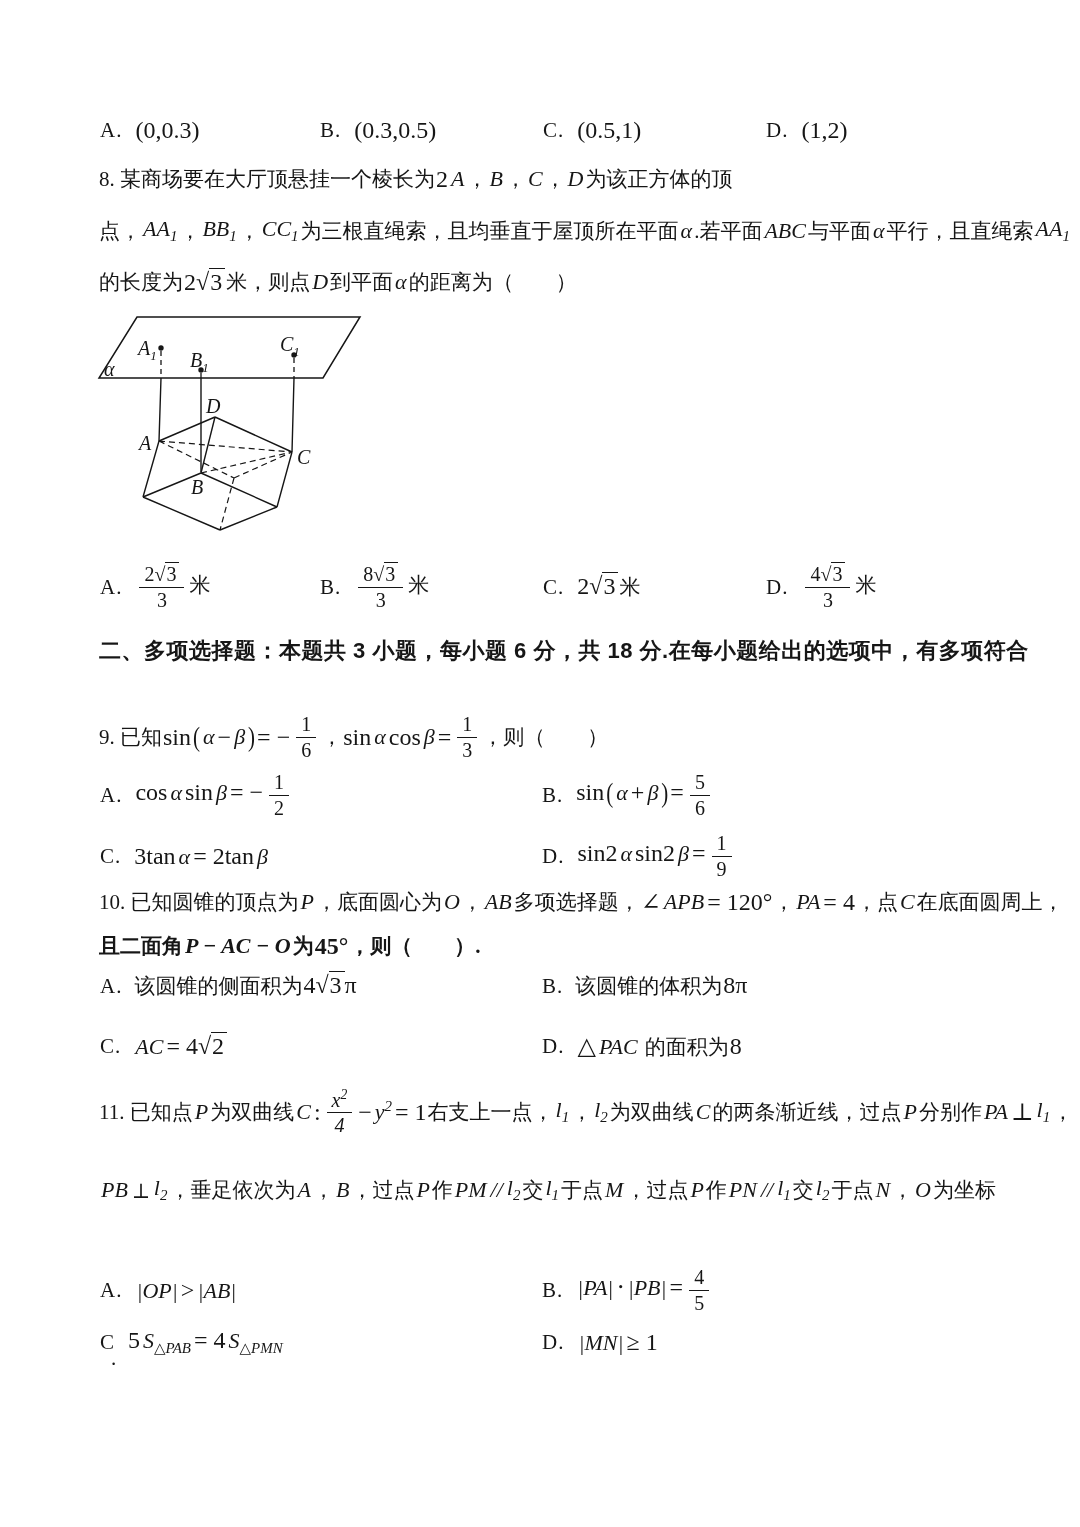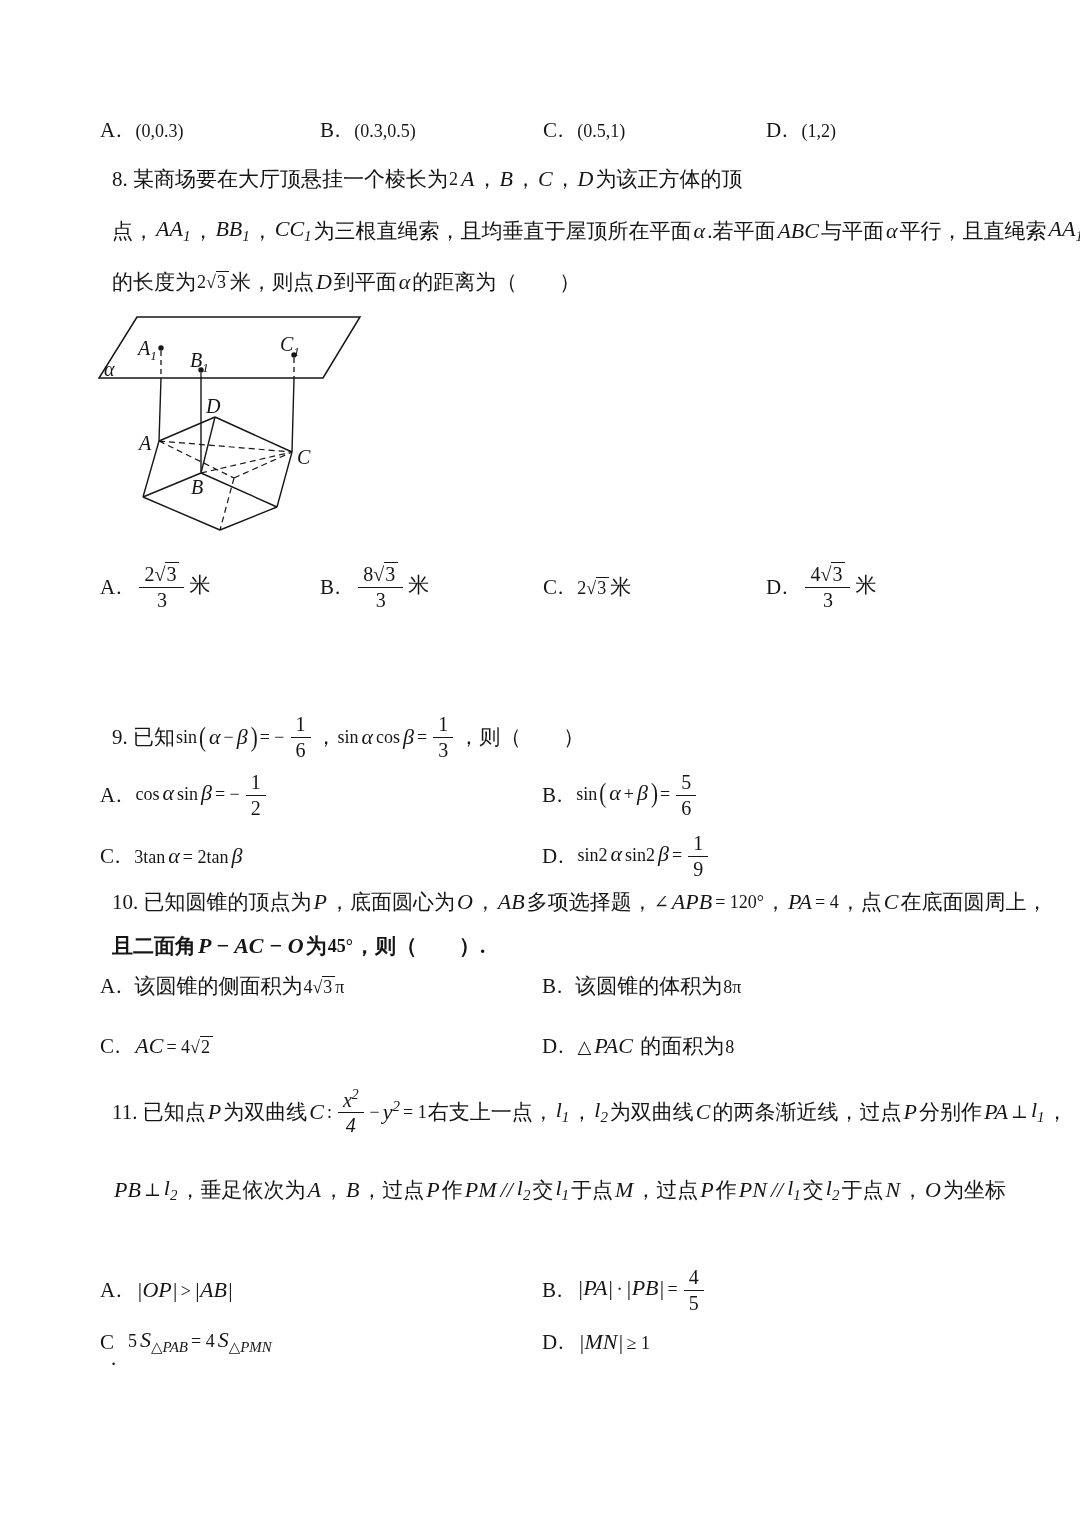--- a/index.html
+++ b/index.html
@@ -1,25 +1,25 @@
 <!DOCTYPE html>
 <html lang="zh"><head>
 <meta charset="utf-8">
 <style>
   html,body{margin:0;padding:0;background:#888;}
   #page{position:relative;width:1080px;height:1527px;background:#ffffff;color:#161616;
         font-family:"Liberation Serif","DejaVu Serif",serif;overflow:hidden;}
-  .line{position:absolute;left:112px;display:flex;align-items:center;white-space:nowrap;font-size:21px;}
+  .line{position:absolute;left:99px;display:flex;align-items:center;white-space:nowrap;font-size:21px;}
   .row{position:absolute;left:97px;width:940px;}
   .opt{position:absolute;top:0;display:flex;align-items:center;height:100%;white-space:nowrap;font-size:21px;}
   .c0{left:3px}.c1{left:223px}.c2{left:446px}.c3{left:669px}
   .d0{left:3px}.d1{left:445px}
   .lab{font-size:21px;margin-right:12px;letter-spacing:1px;}
   .c{font-size:21px;}
-  .r{font-size:18px;margin:17px 1px;}
+  .r{font-size:24px;margin:17px 1px;}
   .m{font-size:22px;font-style:italic;margin:0 2px;}
   .rb{display:inline-block;transform:scaleY(1.35);transform-origin:center;font-style:normal;margin:0 1px;}
   .hdr{font-family:"Liberation Sans","DejaVu Sans",sans-serif;font-weight:bold;font-size:22px;letter-spacing:0.5px;}
   .frac{display:inline-flex;flex-direction:column;align-items:center;vertical-align:middle;
         margin:0 5px;font-size:20px;line-height:1.15;}
   .frac .num{display:block;border-bottom:1.5px solid currentColor;padding:0 5px 1px;text-align:center;}
   .frac .den{display:block;padding-top:1px;text-align:center;}
   .frac.m{font-style:italic}
   sub{font-size:0.68em;}
   sup{font-size:0.68em;}
@@ -141,20 +141,21 @@
       </div>
     <div class="opt c3">
         <span class="lab">D.</span>
         <span><span class="frac r">
             <span class="num">4<span class="sq"><span class="sg">√</span><span class="sc">3</span></span></span>
             <span class="den">3</span>
           </span><span class="c">米</span></span>
       </div>
   </div>
 
+  <div class="line hdr" style="top:632px;height:38px;">二、多项选择题：本题共 3 小题，每小题 6 分，共 18 分.在每小题给出的选项中，有多项符合</div>
 
   <div class="line" style="top:710px;height:54px;">
       <span class="c">9. 已知</span>
       <span class="r">sin</span>
       <span class="rb">(</span>
       <span class="m">α</span>
       <span class="r">−</span>
       <span class="m">β</span>
       <span class="rb">)</span>
       <span class="r">= −</span>
@@ -270,21 +271,21 @@
       <span class="c">为双曲线</span>
       <span class="m">C</span>
       <span class="c">的两条渐近线，过点</span>
       <span class="m">P</span>
       <span class="c">分别作</span>
       <span class="m">PA</span>
       <span class="r">⊥</span>
       <span class="m">l<sub>1</sub></span>
       <span class="c">，</span>
     </div>
-  <div class="line" style="top:1172px;height:36px;">
+  <div class="line" style="top:1172px;height:36px;font-family:Liberation Serif, serif;">
       <span class="m">PB</span>
       <span class="r">⊥</span>
       <span class="m">l<sub>2</sub></span>
       <span class="c">，垂足依次为</span>
       <span class="m">A</span>
       <span class="c">，</span>
       <span class="m">B</span>
       <span class="c">，过点</span>
       <span class="m">P</span>
       <span class="c">作</span>

